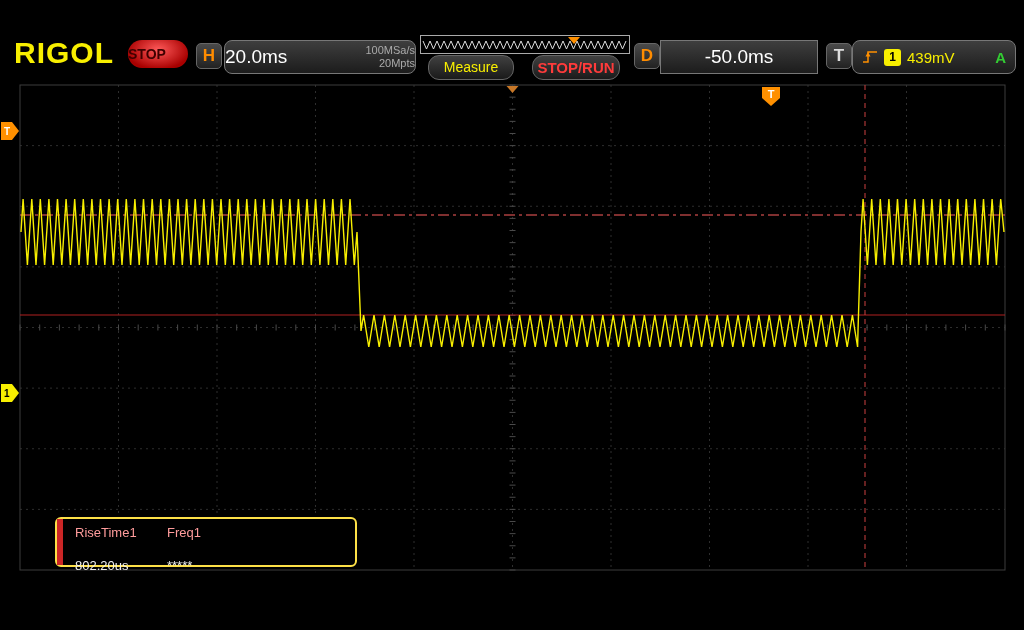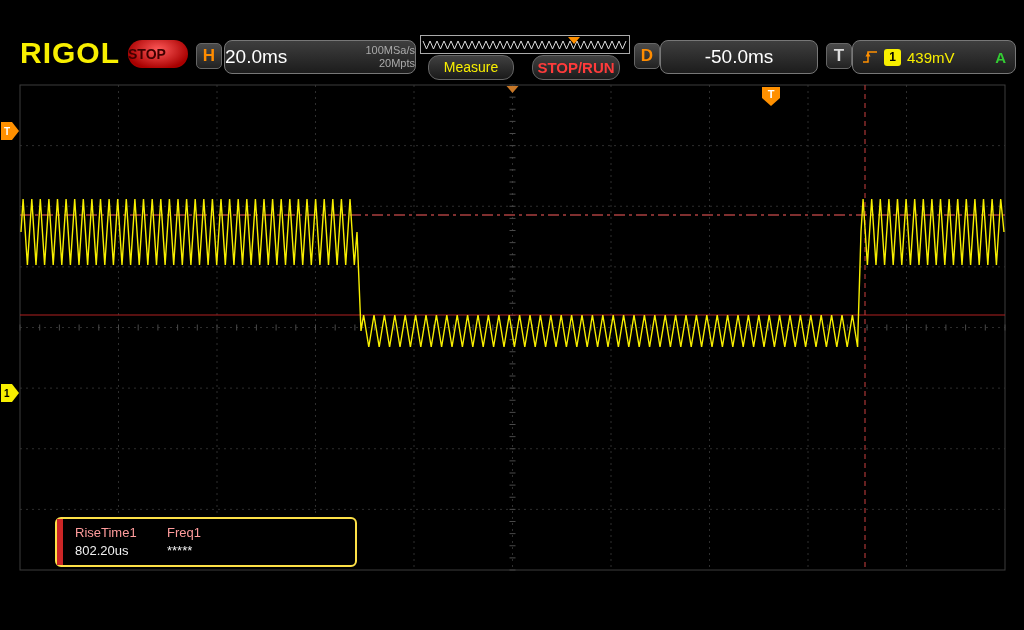--- a/index.html
+++ b/index.html
@@ -2,21 +2,21 @@
 <html><head>
 <meta charset="utf-8">
 <style>
   * { box-sizing: border-box; margin: 0; padding: 0; }
   body { background: #000; font-family: "Liberation Sans", sans-serif; }
   #app { position: relative; width: 1024px; height: 630px; background: #000; overflow: hidden; }
   .abs { position: absolute; }
 
   .titlebar { left:0; top:0; width:1024px; height:30px; color:#fff; font-size:15px; line-height:30px; padding-left:8px; white-space:pre; }
 
-  .logo { left:20px; top:36px; font-size:30px; font-weight:900; color:#f8ef00; letter-spacing:1px; }
+  .logo { left:14px; top:36px; font-size:30px; font-weight:900; color:#f8ef00; letter-spacing:1px; }
 
   .stop-badge { left:128px; top:40px; width:60px; height:28px; border-radius:14px;
     background: radial-gradient(ellipse at 50% 35%, #ff5a5a, #a80000 75%);
     color:#3f0000; font-weight:bold; font-size:14px; text-align:left; line-height:28px; }
 
   .chip { width:26px; height:26px; border-radius:5px; background:linear-gradient(#4a4a4a,#222);
     border:1px solid #666; text-align:center; line-height:24px; font-weight:bold; font-size:17px; }
   .chip-h { left:196px; top:43px; color:#ff8c00; }
   .chip-d { left:634px; top:43px; color:#ff8c00; }
   .chip-t { left:826px; top:43px; color:#ddd; }
@@ -26,41 +26,41 @@
   .hbox .tb { color:#fff; font-size:19px; flex:1; }
   .hbox .sr { text-align:right; color:#aaa; font-size:11px; line-height:13px; }
 
   .strip { left:420px; top:35px; width:210px; height:19px; border:1px solid #aaa; background:#000; }
 
   .btn { height:25px; border-radius:11px; background:linear-gradient(#404040,#1a1a1a);
     border:1px solid #666; text-align:center; line-height:23px; font-size:14px; }
   .btn-measure { left:428px; top:55px; width:86px; color:#f8ef00; }
   .btn-stoprun { left:532px; top:55px; width:88px; color:#ff3b3b; font-weight:bold; font-size:15px; }
 
-  .dbox { left:660px; top:40px; width:158px; height:34px; border-radius:8px;
+  .dbox { left:660px; top:40px; width:158px; height:34px; border-radius:0;
     background:linear-gradient(#3e3e3e,#1c1c1c); border:1px solid #777;
     display:flex; align-items:center; justify-content:center; }
   .dbox .dv { color:#fff; font-size:19px; }
 
   .tbox { left:852px; top:40px; width:164px; height:34px; border-radius:8px;
     background:linear-gradient(#3e3e3e,#1c1c1c); border:1px solid #777;
     display:flex; align-items:center; gap:6px; padding:0 9px; }
   .trig-chip { width:17px; height:17px; background:#f8ef00; color:#000; font-weight:bold;
     font-size:12px; border-radius:3px; text-align:center; line-height:17px; }
   .trig-level { color:#f8ef00; font-size:15px; }
   .trig-mode { color:#33cc33; font-size:15px; font-weight:bold; margin-left:auto; }
 
   #scope { left:0; top:82px; width:1024px; height:492px; }
 
   .meas-panel { left:55px; top:517px; width:302px; height:50px; border:2px solid #fde047; border-radius:6px;
     background:#000; display:flex; z-index:5; }
   .meas-strip { width:6px; background:#cc2626; }
   .meas-col { width:92px; padding:6px 0 0 12px; }
   .meas-name { color:#ff9c9c; font-size:13px; }
-  .meas-val { color:#f0f0f0; font-size:13px; margin-top:3px; }
+  .meas-val { color:#f0f0f0; font-size:13px; margin-top:18px; }
 
   .bottombar { left:0; top:574px; width:1024px; height:56px; background:#000; }
 </style>
 </head>
 <body>
 
 <div id="app">
 
 
   <div class="abs logo">RIGOL</div>

